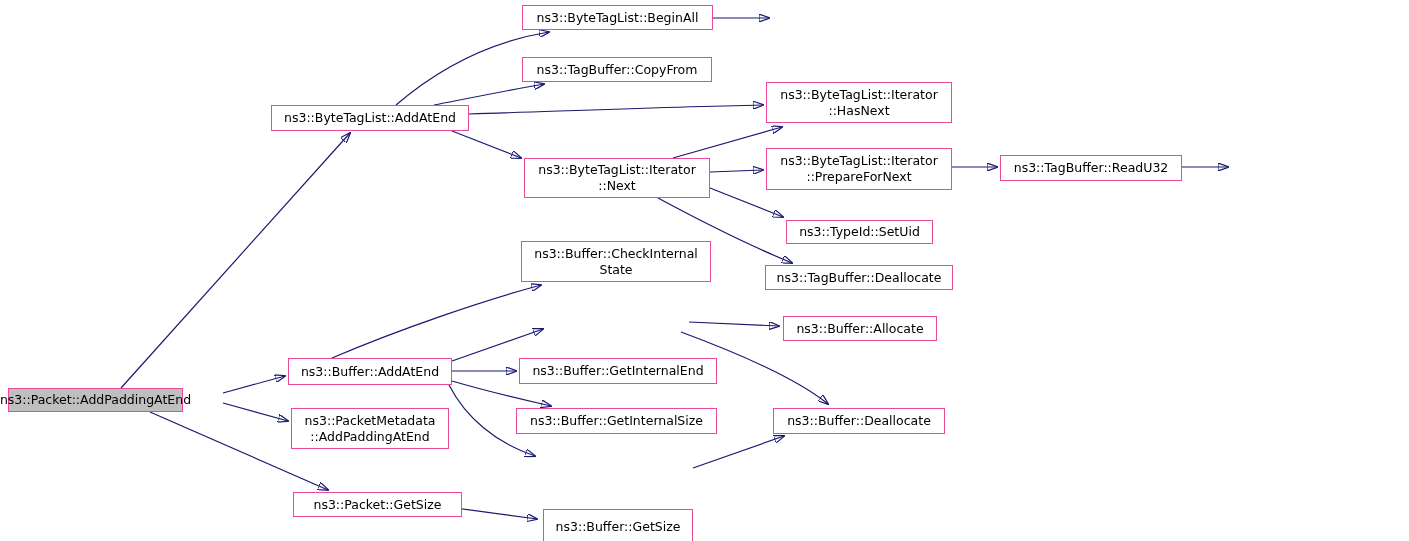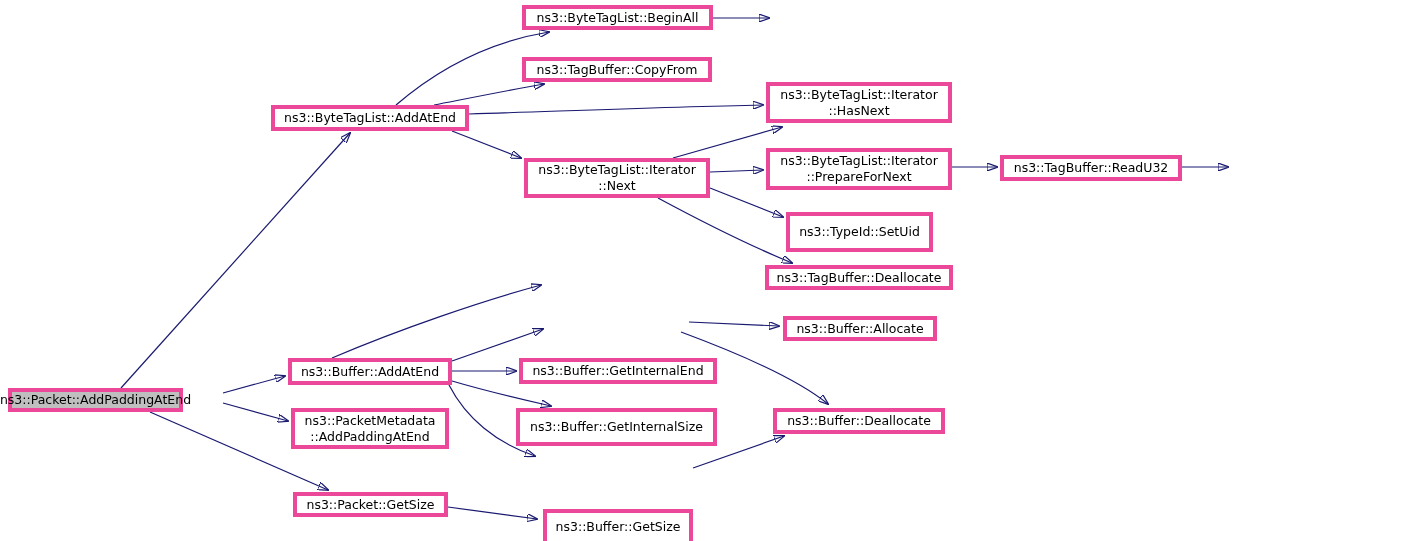--- a/index.html
+++ b/index.html
@@ -10,21 +10,21 @@
     font-family:"DejaVu Sans","Liberation Sans",sans-serif;
     overflow:hidden;
   }
   svg.edge-layer { position:absolute; left:0; top:0; width:1409px; height:541px; }
   svg.edge-layer path { fill:none; stroke:#191970; stroke-width:1.2px; }
   .node {
     position:absolute;
     box-sizing:border-box;
     display:flex; align-items:center; justify-content:center;
     text-align:center;
-    border:4px solid #ec4899;
+    border:1px solid #ec4899;
     background:#ffffff;
     color:#000000;
     font-size:12.5px;
     line-height:1.28;
     white-space:pre-line;
     cursor:pointer;
   }
   .node.root { background:#bfbfbf; }
 </style>
 </head>
@@ -75,40 +75,42 @@
 
   <div class="node" style="left:766px;top:82px;width:186px;height:41px">ns3::ByteTagList::Iterator
 ::HasNext</div>
 
   <div class="node" style="left:524px;top:158px;width:186px;height:40px">ns3::ByteTagList::Iterator
 ::Next</div>
 
   <div class="node" style="left:766px;top:148px;width:186px;height:42px">ns3::ByteTagList::Iterator
 ::PrepareForNext</div>
 
-  <div class="node" style="left:786px;top:212px;width:147px;height:40px">ns3::TypeId::SetUid</div>
+  <div class="node" style="left:786px;top:220px;width:147px;height:24px">ns3::TypeId::SetUid</div>
 
   <div class="node" style="left:765px;top:265px;width:188px;height:25px">ns3::TagBuffer::Deallocate</div>
 
   <div class="node" style="left:1000px;top:155px;width:182px;height:26px">ns3::TagBuffer::ReadU32</div>
 
 
+  <div class="node" style="left:521px;top:241px;width:190px;height:41px">ns3::Buffer::CheckInternal
+State</div>
 
 
   <div class="node" style="left:783px;top:316px;width:154px;height:25px">ns3::Buffer::Allocate</div>
 
   <div class="node" style="left:288px;top:358px;width:164px;height:27px">ns3::Buffer::AddAtEnd</div>
 
   <div class="node" style="left:519px;top:358px;width:198px;height:26px">ns3::Buffer::GetInternalEnd</div>
 
-  <div class="node" style="left:516px;top:408px;width:201px;height:38px">ns3::Buffer::GetInternalSize</div>
+  <div class="node" style="left:516px;top:408px;width:201px;height:26px">ns3::Buffer::GetInternalSize</div>
 
   <div class="node" style="left:773px;top:408px;width:172px;height:26px">ns3::Buffer::Deallocate</div>
 
   <div class="node" style="left:291px;top:408px;width:158px;height:41px">ns3::PacketMetadata
 ::AddPaddingAtEnd</div>
 
-  <div class="node" style="left:293px;top:492px;width:155px;height:25px">ns3::Packet::GetSize</div>
+  <div class="node" style="left:293px;top:492px;width:169px;height:25px">ns3::Packet::GetSize</div>
 
 
   <div class="node" style="left:543px;top:509px;width:150px;height:36px">ns3::Buffer::GetSize</div>
 
 </div>
 
 </body></html>

